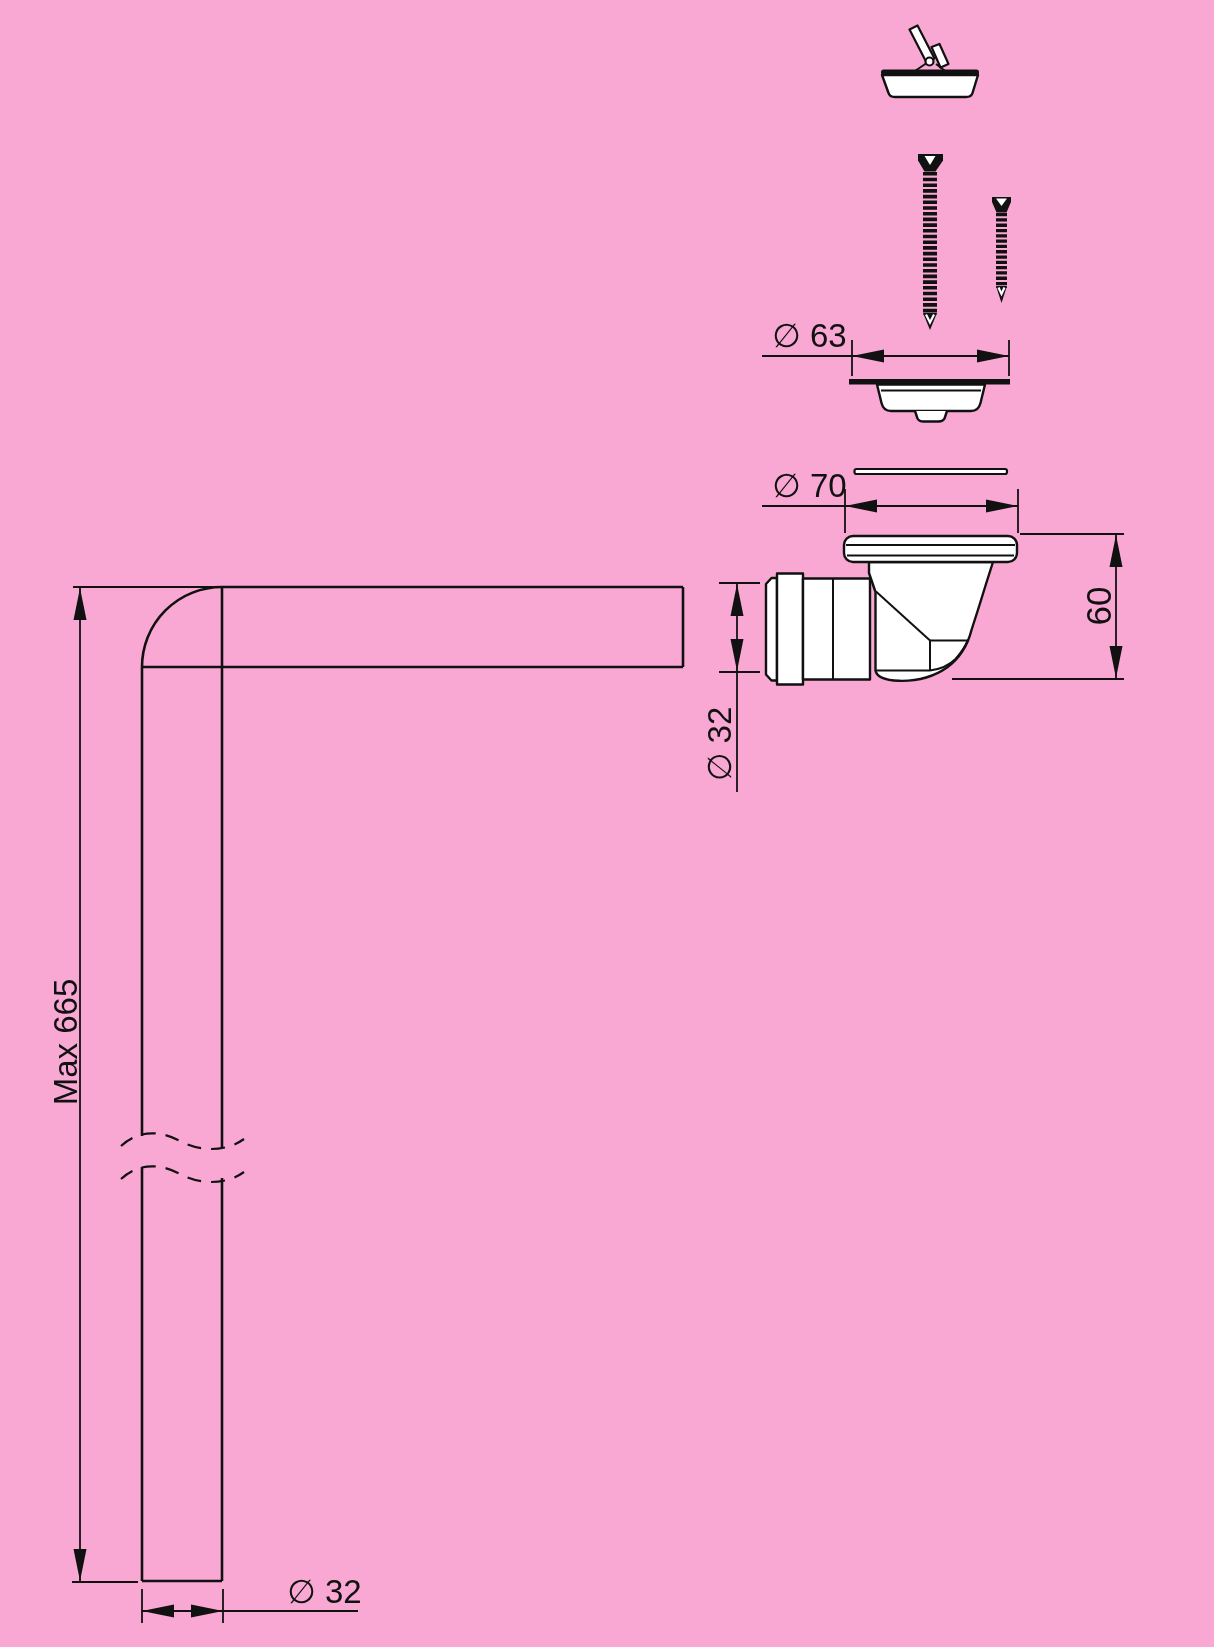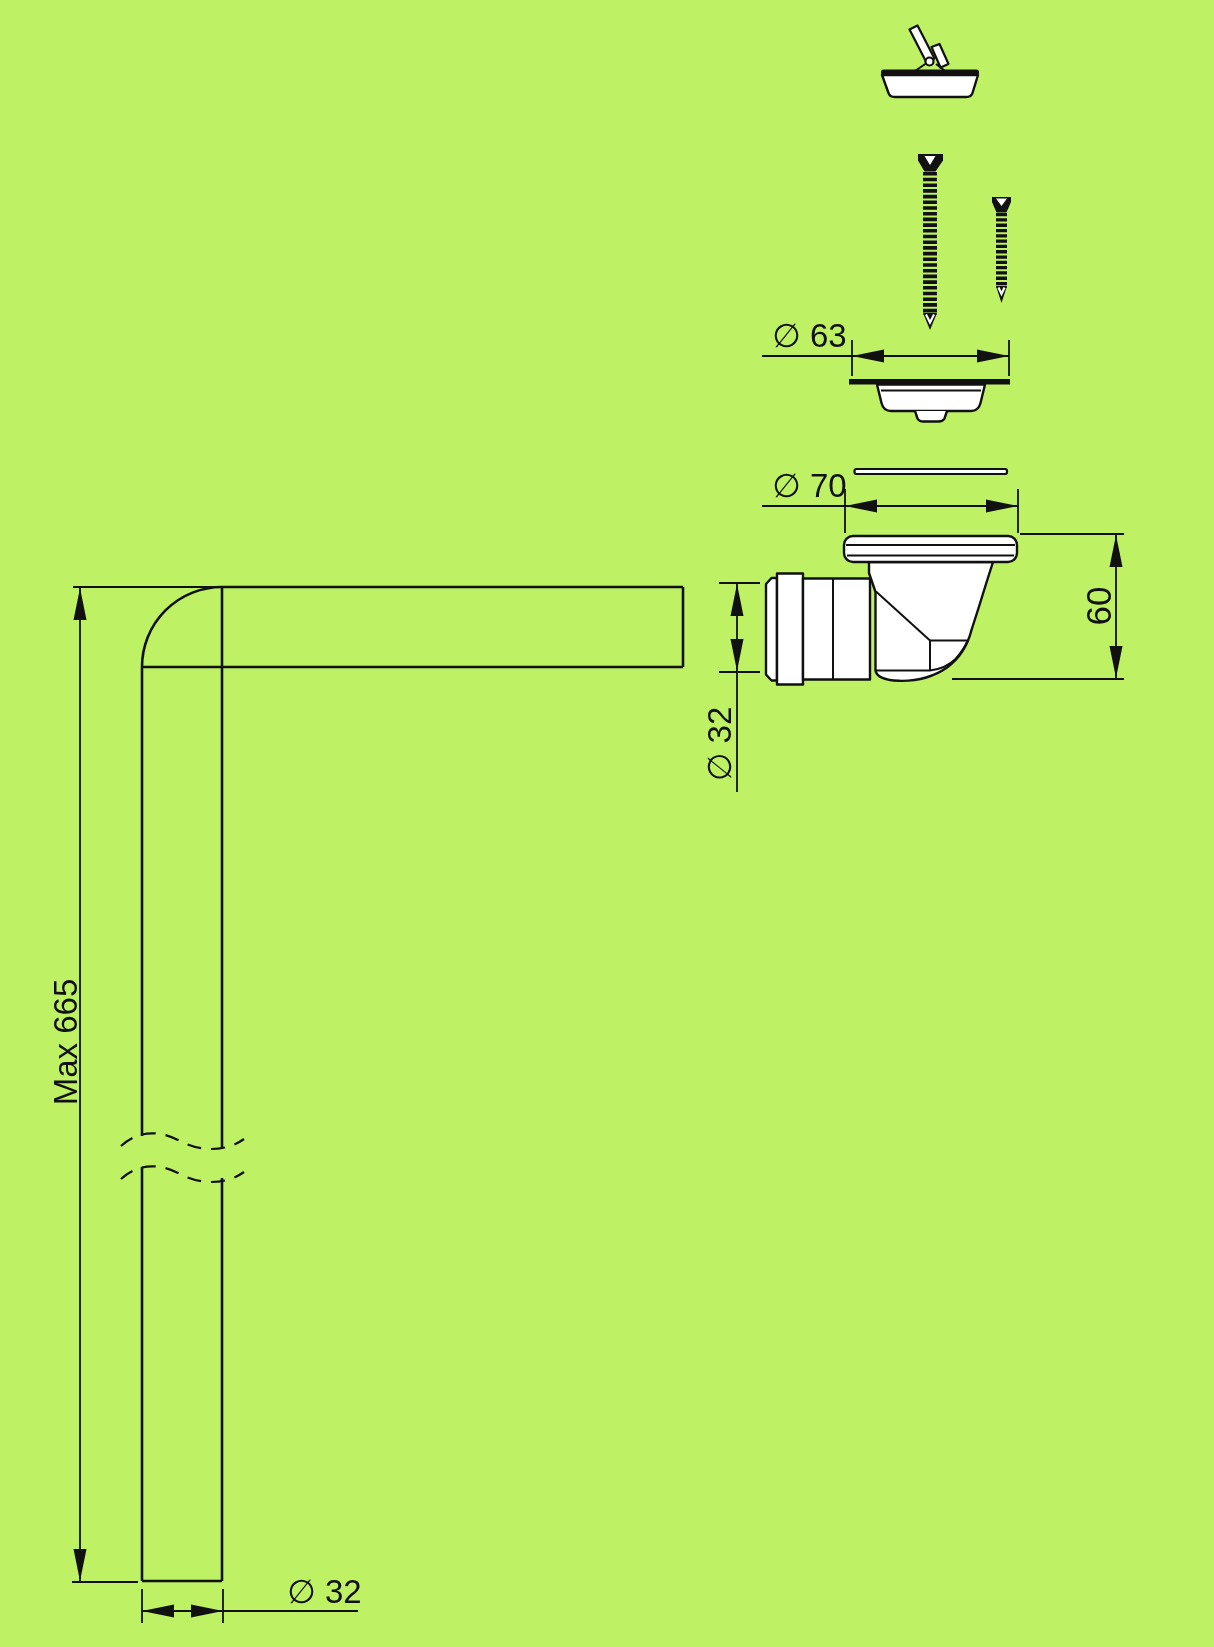--- a/index.html
+++ b/index.html
@@ -1,16 +1,16 @@
 <!DOCTYPE html>
 <html><head>
 <meta charset="utf-8">
 <style>
   html,body { margin:0; padding:0; background:#ffffff; }
-  .page { position:relative; width:1214px; height:1647px; background:#bef264; overflow:hidden; }
+  .page { position:relative; width:1214px; height:1647px; background:#f9a8d4; overflow:hidden; }
   svg text { font-family:"Liberation Sans","DejaVu Sans",sans-serif; font-size:33px; fill:#111; }
   svg text.t60 { font-size:35px; }
   .ol   { fill:#ffffff; stroke:#111; stroke-width:2.4; stroke-linejoin:round; }
   .ol2  { fill:#ffffff; stroke:#111; stroke-width:2.2; stroke-linejoin:round; }
   .s2   { stroke:#111; stroke-width:2;   fill:none; }
   .s26  { stroke:#111; stroke-width:2.6; fill:none; }
   .dim  { stroke:#111; stroke-width:1.8; fill:none; }
   .arr  { fill:#111; stroke:none; }
   .blk  { fill:#111; stroke:none; }
   .wht  { fill:#ffffff; stroke:none; }

